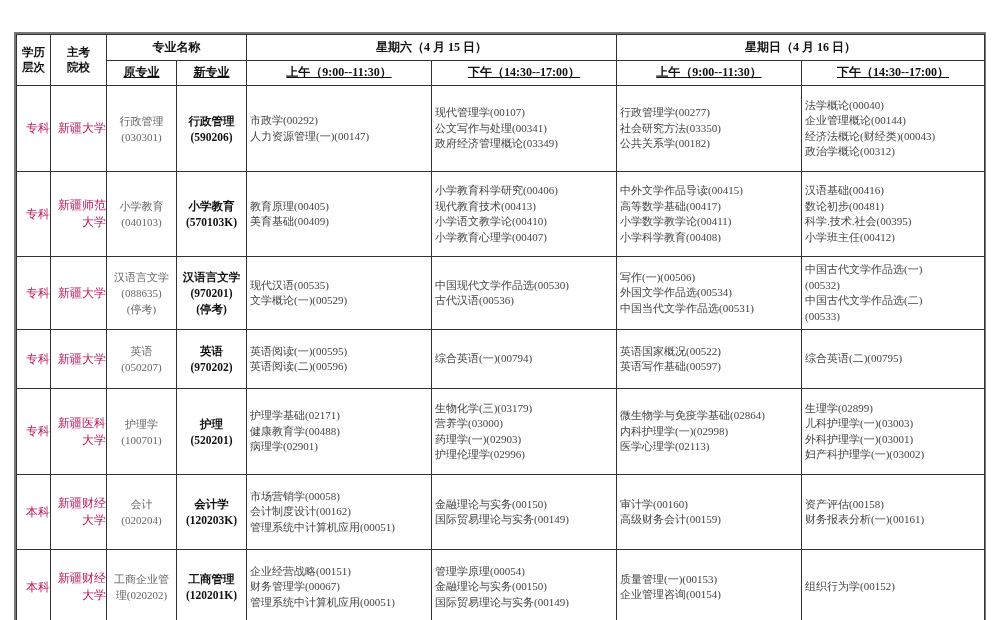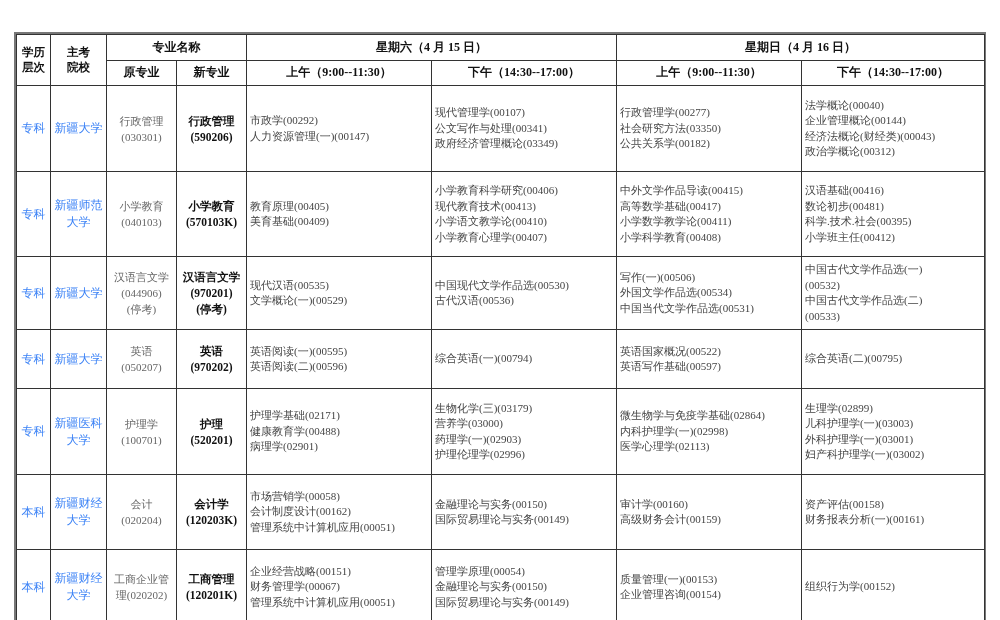--- a/index.html
+++ b/index.html
@@ -4,22 +4,22 @@
 <style>
   html, body { margin: 0; padding: 0; background: #ffffff; }
   body { width: 1000px; height: 620px; position: relative; overflow: hidden;
          font-family: "Liberation Serif", "DejaVu Serif", serif; color: #222; }
   .wrap { position: absolute; left: 14px; top: 32px; width: 972px; height: 592px;
           border: 2px solid #777; box-sizing: border-box; }
   table { border-collapse: collapse; width: 968px; height: 588px; table-layout: fixed; }
   td, th { border: 1px solid #333; padding: 0; font-size: 11px; line-height: 15.5px; }
   th { font-weight: bold; font-size: 12px; color: #111; text-align: center; }
   .h1 th { height: 25px; }
-  .h2 th { height: 24px; }
-  .level, .school { text-align: center; font-size: 12px; color: #3b82f6; line-height: 17px; }
+  .h2 th { height: 24px; text-decoration: underline; }
+  .level, .school { text-align: right; font-size: 12px; color: #be185d; line-height: 17px; }
   .old { text-align: center; color: #666; font-size: 11px; line-height: 16px; }
   .new { text-align: center; font-weight: bold; color: #111; font-size: 11.5px; line-height: 16px; }
   .courses { text-align: left; padding-left: 3px; color: #444; vertical-align: middle; }
   .courses div { white-space: nowrap; }
   .hdr-small { font-size: 11.5px; line-height: 15px; }
 </style>
 </head>
 <body>
 
 <div class="wrap">
@@ -129,21 +129,21 @@
             <div>小学班主任(00412)</div>
           </td>
   </tr>
         <tr style="height: 73px;">
     <td class="level"><span>专科</span></td>
     <td class="school">
             <div>新疆大学</div>
           </td>
     <td class="old">
             <div>汉语言文学</div>
-            <div>(044906)</div>
+            <div>(088635)</div>
             <div>(停考)</div>
           </td>
     <td class="new">
             <div>汉语言文学</div>
             <div>(970201)</div>
             <div>(停考)</div>
           </td>
     <td class="courses">
             <div>现代汉语(00535)</div>
             <div>文学概论(一)(00529)</div>

